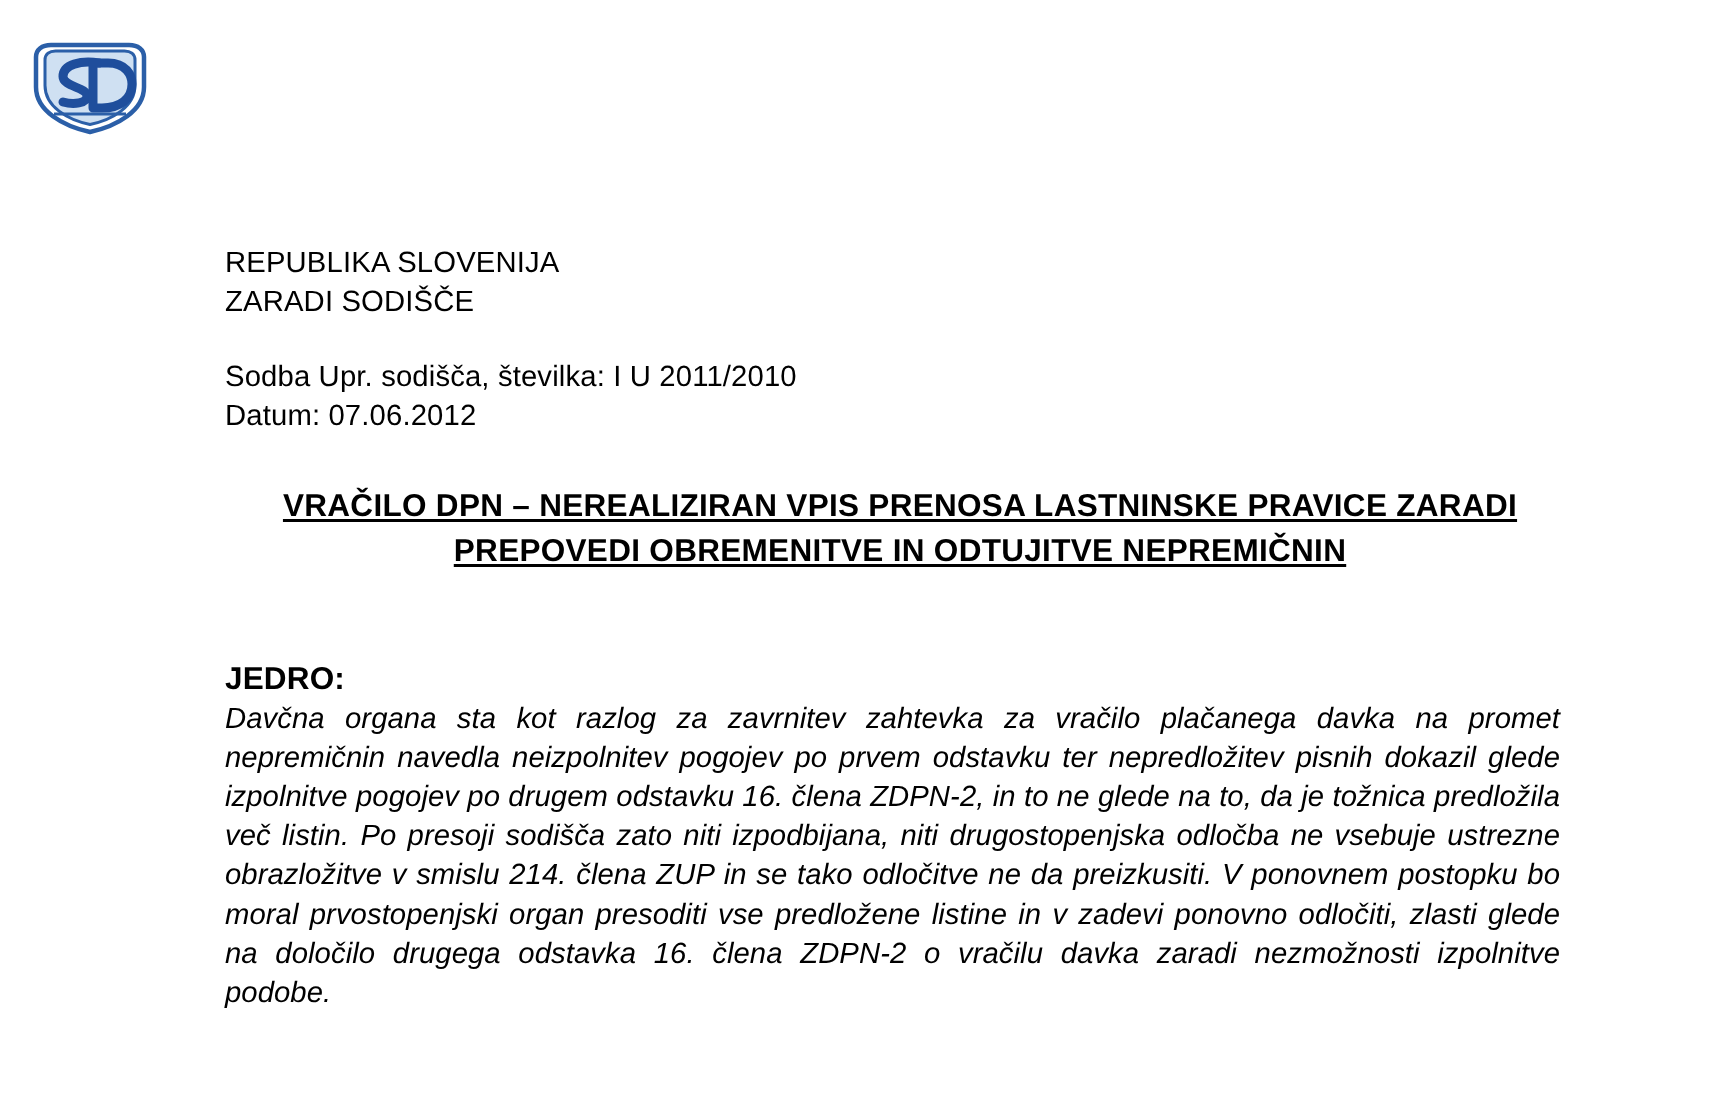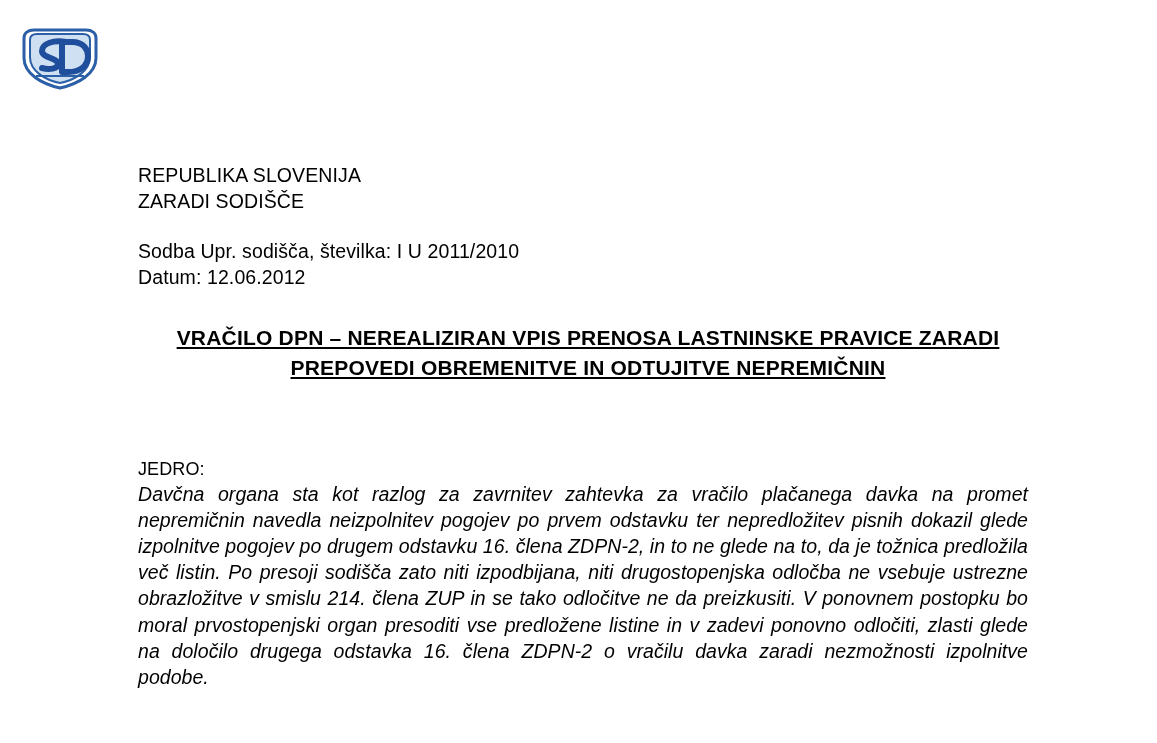--- a/index.html
+++ b/index.html
@@ -24,21 +24,21 @@
   
   .logo {
     position: absolute;
     left: 18px;
     top: 28px;
     width: 84px;
     height: 62px;
   }
   .doc {
     position: absolute;
-    left: 138px;
+    left: 150px;
     top: 0;
     width: 900px;
   }
   .header-block {
     margin-top: 163px;
     font-size: 19.5px;
     line-height: 1.32;
     letter-spacing: 0.1px;
   }
   .header-line {
@@ -57,23 +57,23 @@
     margin-top: 32px;
     font-size: 21px;
     font-weight: bold;
     text-align: center;
     line-height: 1.42;
     letter-spacing: 0.2px;
     padding: 0 8px;
     text-decoration: underline;
   }
   .jedro-label {
-    margin-top: 76px;
-    font-size: 18px;
-    font-weight: normal;
+    margin-top: 58px;
+    font-size: 21px;
+    font-weight: bold;
     letter-spacing: 0.1px;
   }
   .jedro-body {
     margin-top: 1px;
     font-size: 19.5px;
     line-height: 1.345;
     text-align: justify;
     text-justify: inter-word;
     letter-spacing: 0.05px;
     width: 890px;
@@ -99,21 +99,21 @@
 
   <div class="doc">
 
     <div class="header-block">
       <div class="header-line">REPUBLIKA SLOVENIJA</div>
       <div class="header-line">ZARADI SODIŠČE</div>
     </div>
 
     <div class="meta-block">
       <div class="meta-line">Sodba Upr. sodišča, številka: I U 2011/2010</div>
-      <div class="meta-line">Datum: 12.06.2012</div>
+      <div class="meta-line">Datum: 07.06.2012</div>
     </div>
 
     <div class="title">VRAČILO DPN – NEREALIZIRAN VPIS PRENOSA LASTNINSKE PRAVICE ZARADI PREPOVEDI OBREMENITVE IN ODTUJITVE NEPREMIČNIN</div>
 
     <div class="jedro-label">JEDRO:</div>
     <div class="jedro-body">Davčna organa sta kot razlog za zavrnitev zahtevka za vračilo plačanega davka na promet nepremičnin navedla neizpolnitev pogojev po prvem odstavku ter nepredložitev pisnih dokazil glede izpolnitve pogojev po drugem odstavku 16. člena ZDPN-2, in to ne glede na to, da je tožnica predložila več listin. Po presoji sodišča zato niti izpodbijana, niti drugostopenjska odločba ne vsebuje ustrezne obrazložitve v smislu 214. člena ZUP in se tako odločitve ne da preizkusiti. V ponovnem postopku bo moral prvostopenjski organ presoditi vse predložene listine in v zadevi ponovno odločiti, zlasti glede na določilo drugega odstavka 16. člena ZDPN-2 o vračilu davka zaradi nezmožnosti izpolnitve podobe.</div>
 
   </div>
 </div>
 

